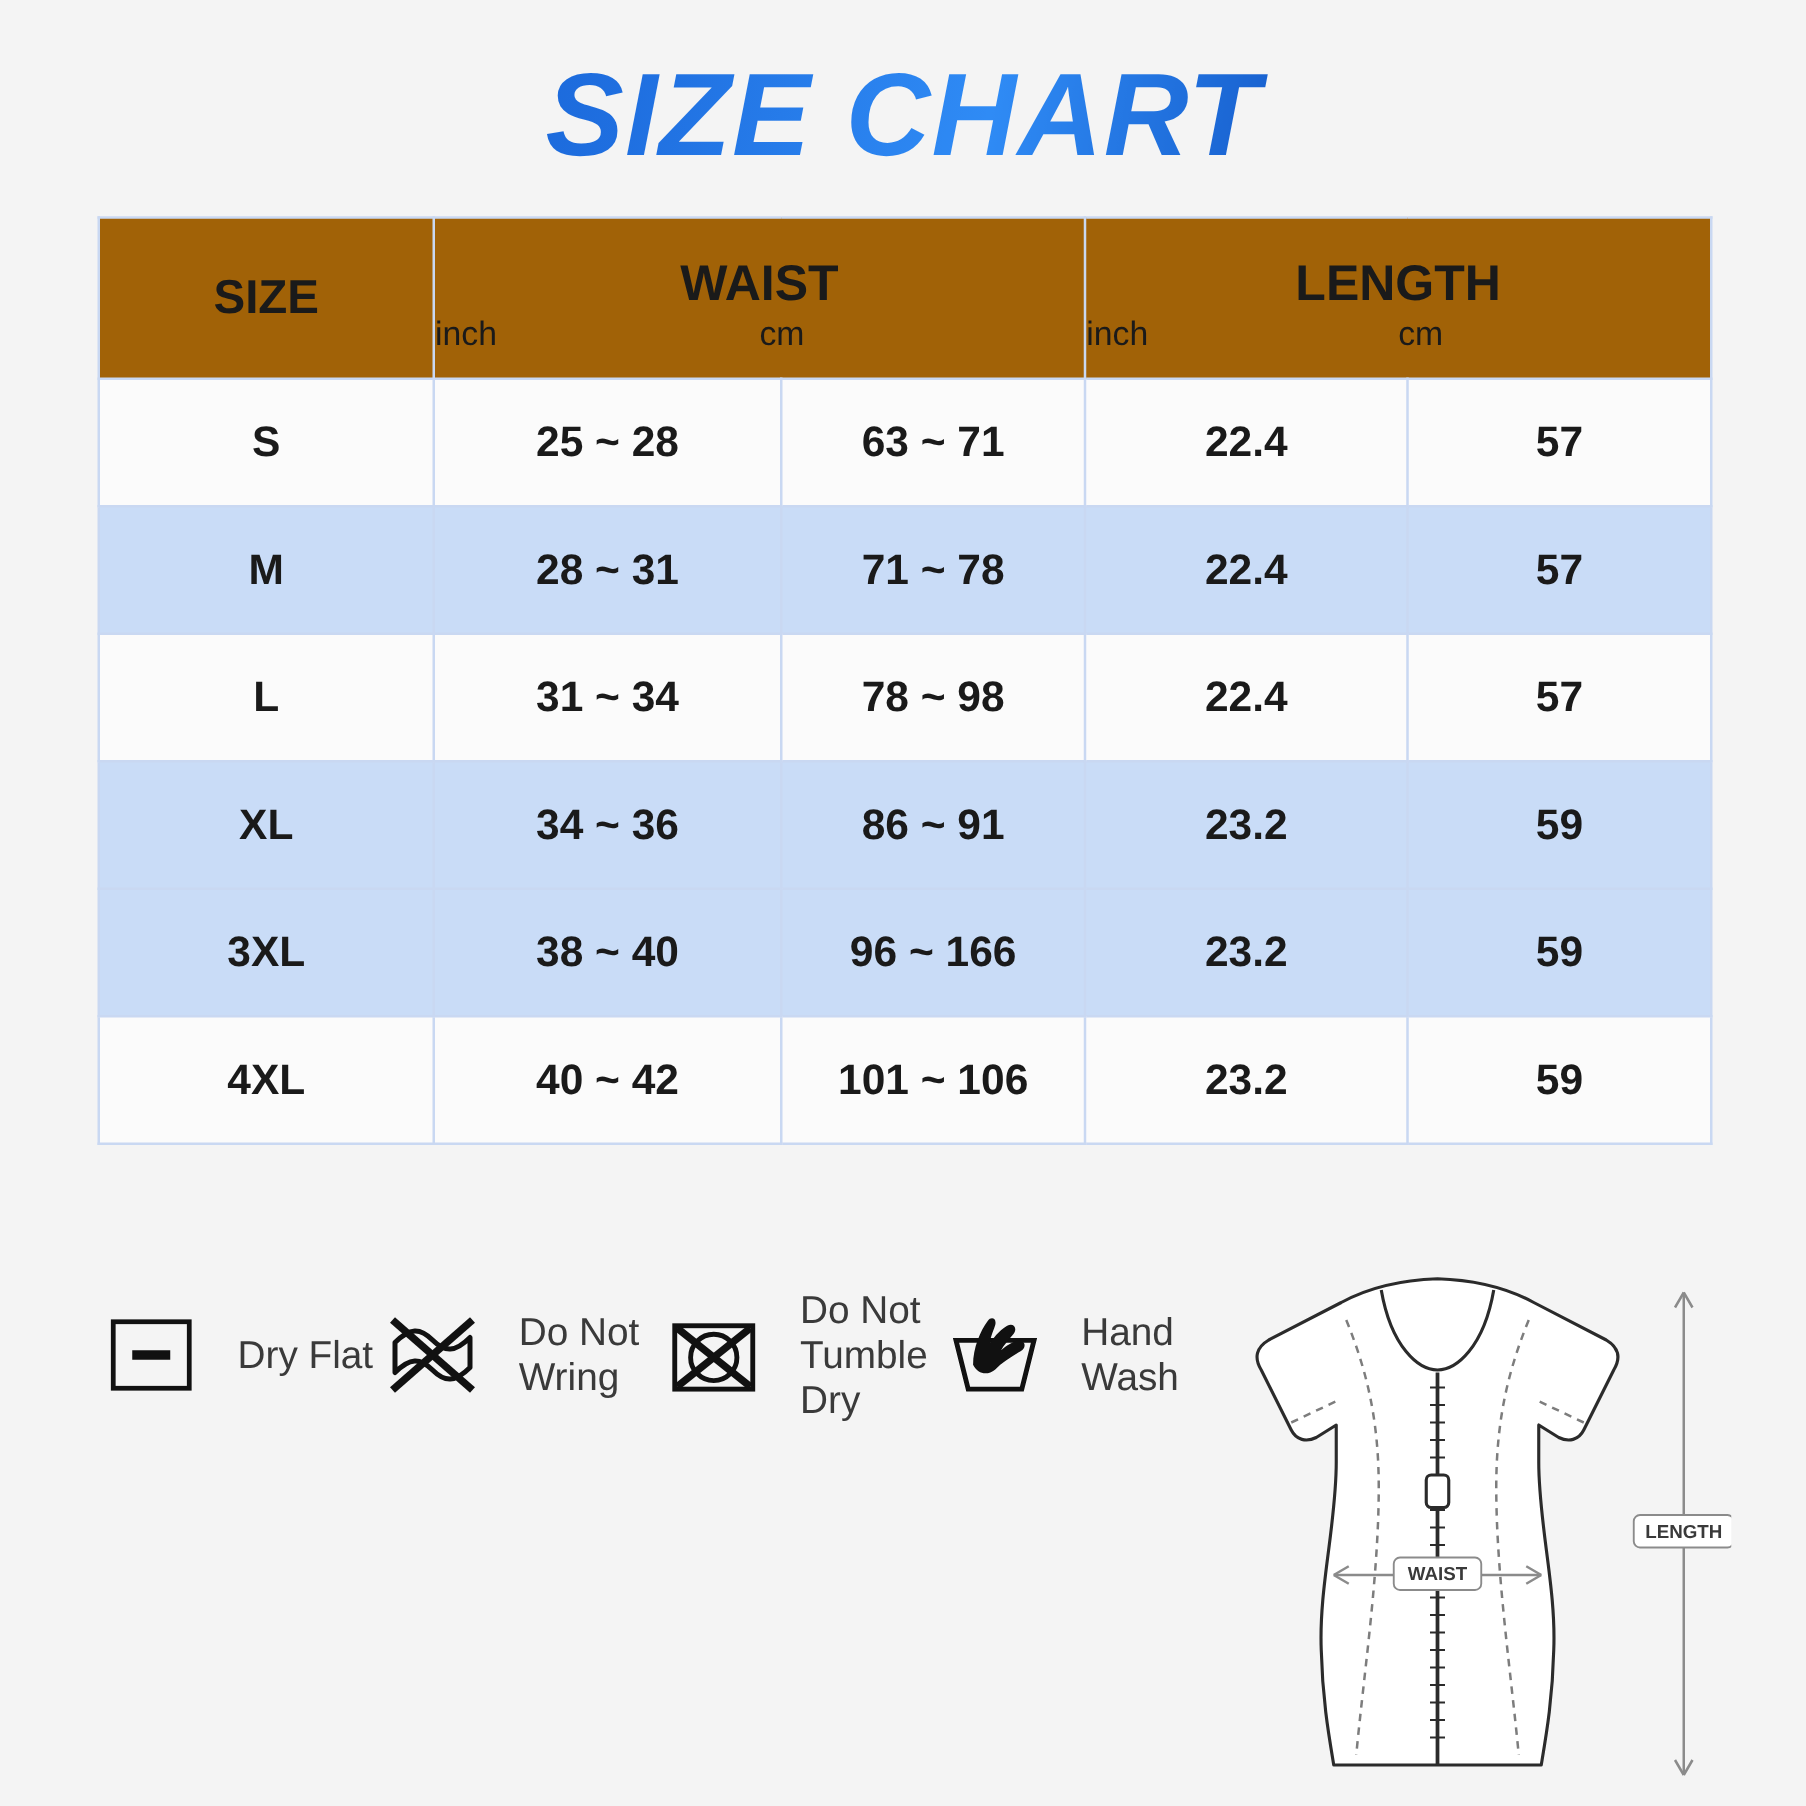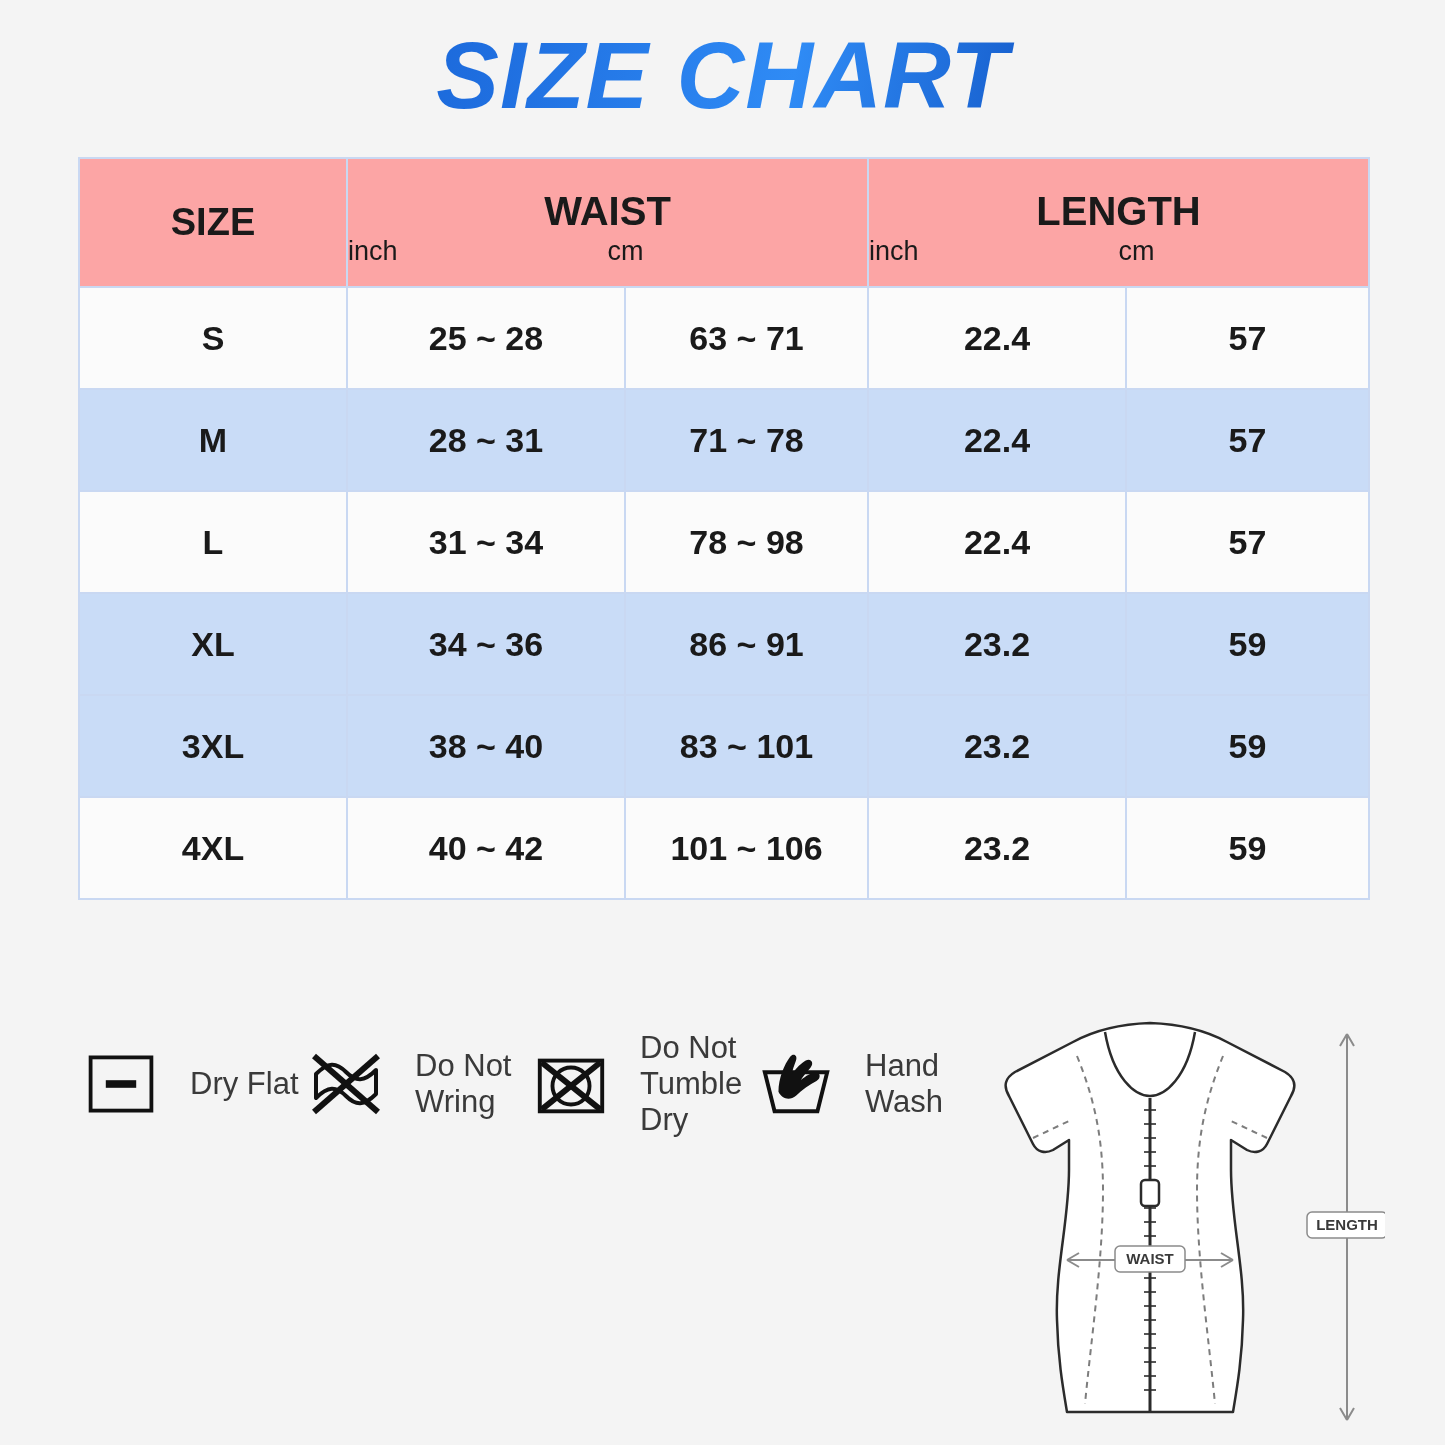--- a/index.html
+++ b/index.html
@@ -15,21 +15,21 @@
     position: relative;
   }
 
   
   .title {
     text-align: center;
     font-size: 94px;
     font-weight: bold;
     font-style: italic;
     letter-spacing: 1px;
-    padding-top: 24px;
+    padding-top: 40px;
     background: linear-gradient(100deg, #0b4fc4 0%, #1f6fe0 35%, #2f8bf5 55%, #0a47b8 80%, #0a3f9e 100%);
     -webkit-background-clip: text;
     background-clip: text;
     color: transparent;
     -webkit-text-fill-color: transparent;
     line-height: 1.1;
   }
 
   
   .table-wrap {
@@ -40,21 +40,21 @@
     border-collapse: collapse;
     table-layout: fixed;
   }
   table.size-table th,
   table.size-table td {
     border: 2px solid #c9d8f2;
     text-align: center;
     color: #1a1a1a;
   }
   thead th {
-    background: #fca5a5;
+    background: #a16207;
     color: #ffffff;
     border-color: #1040b0;
   }
   .hdr-size {
     font-size: 38px;
     font-weight: bold;
     padding: 42px 0;
     width: 268px;
   }
   .hdr-group {
@@ -197,21 +197,21 @@
       <tr class="even">
         <td class="size-cell">XL</td>
         <td>34 ~ 36</td>
         <td>86 ~ 91</td>
         <td>23.2</td>
         <td>59</td>
       </tr>
       <tr class="even">
         <td class="size-cell">3XL</td>
         <td>38 ~ 40</td>
-        <td>83 ~ 101</td>
+        <td>96 ~ 166</td>
         <td>23.2</td>
         <td>59</td>
       </tr>
       <tr class="odd">
         <td class="size-cell">4XL</td>
         <td>40 ~ 42</td>
         <td>101 ~ 106</td>
         <td>23.2</td>
         <td>59</td>
       </tr>

